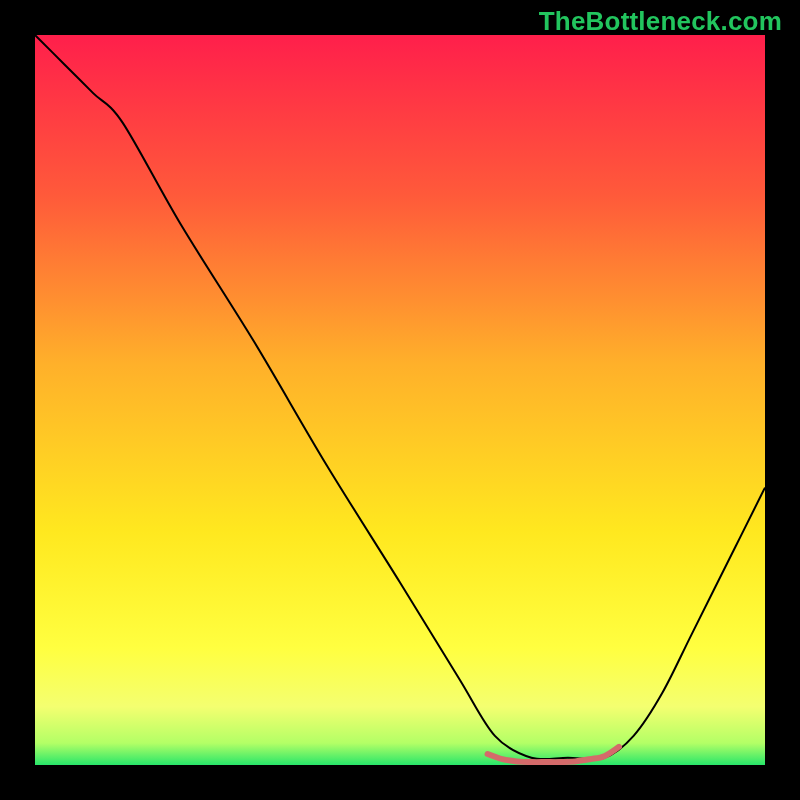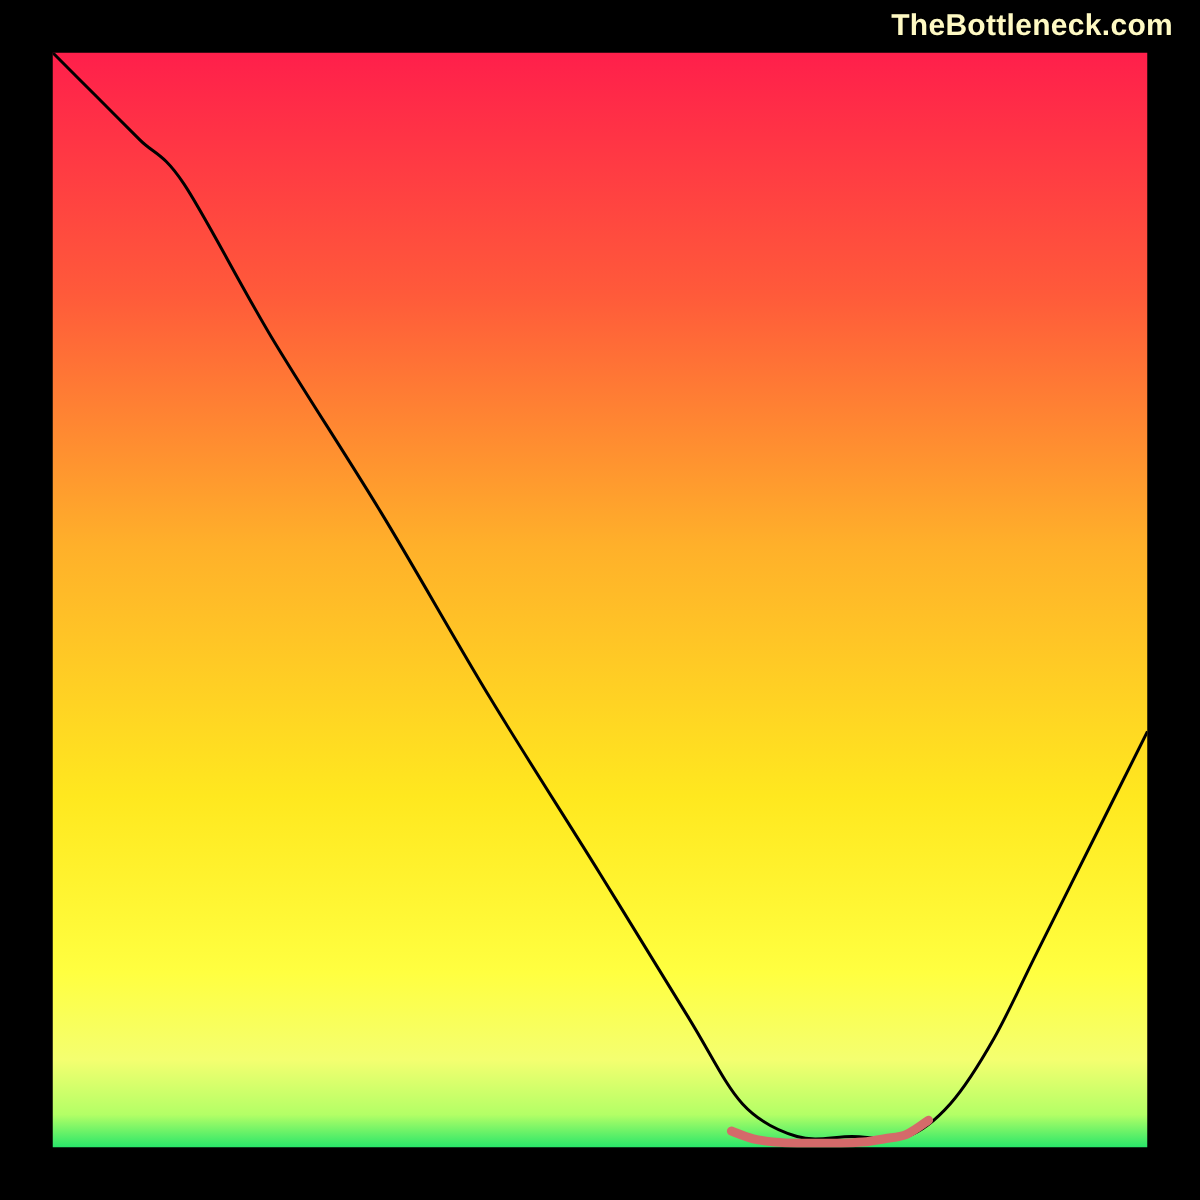--- a/index.html
+++ b/index.html
@@ -22,22 +22,22 @@
     left: 35px;
     top: 35px;
     width: 730px;
     height: 730px;
     
   }
   .watermark {
     position: absolute;
     top: 6px;
     right: 18px;
-    color: #fef9c3;
-    font-size: 20px;
+    color: #22c55e;
+    font-size: 26px;
     font-weight: 600;
     letter-spacing: 0.2px;
     user-select: none;
   }
   svg {
     display: block;
   }
 </style>
 </head>
 <body>

